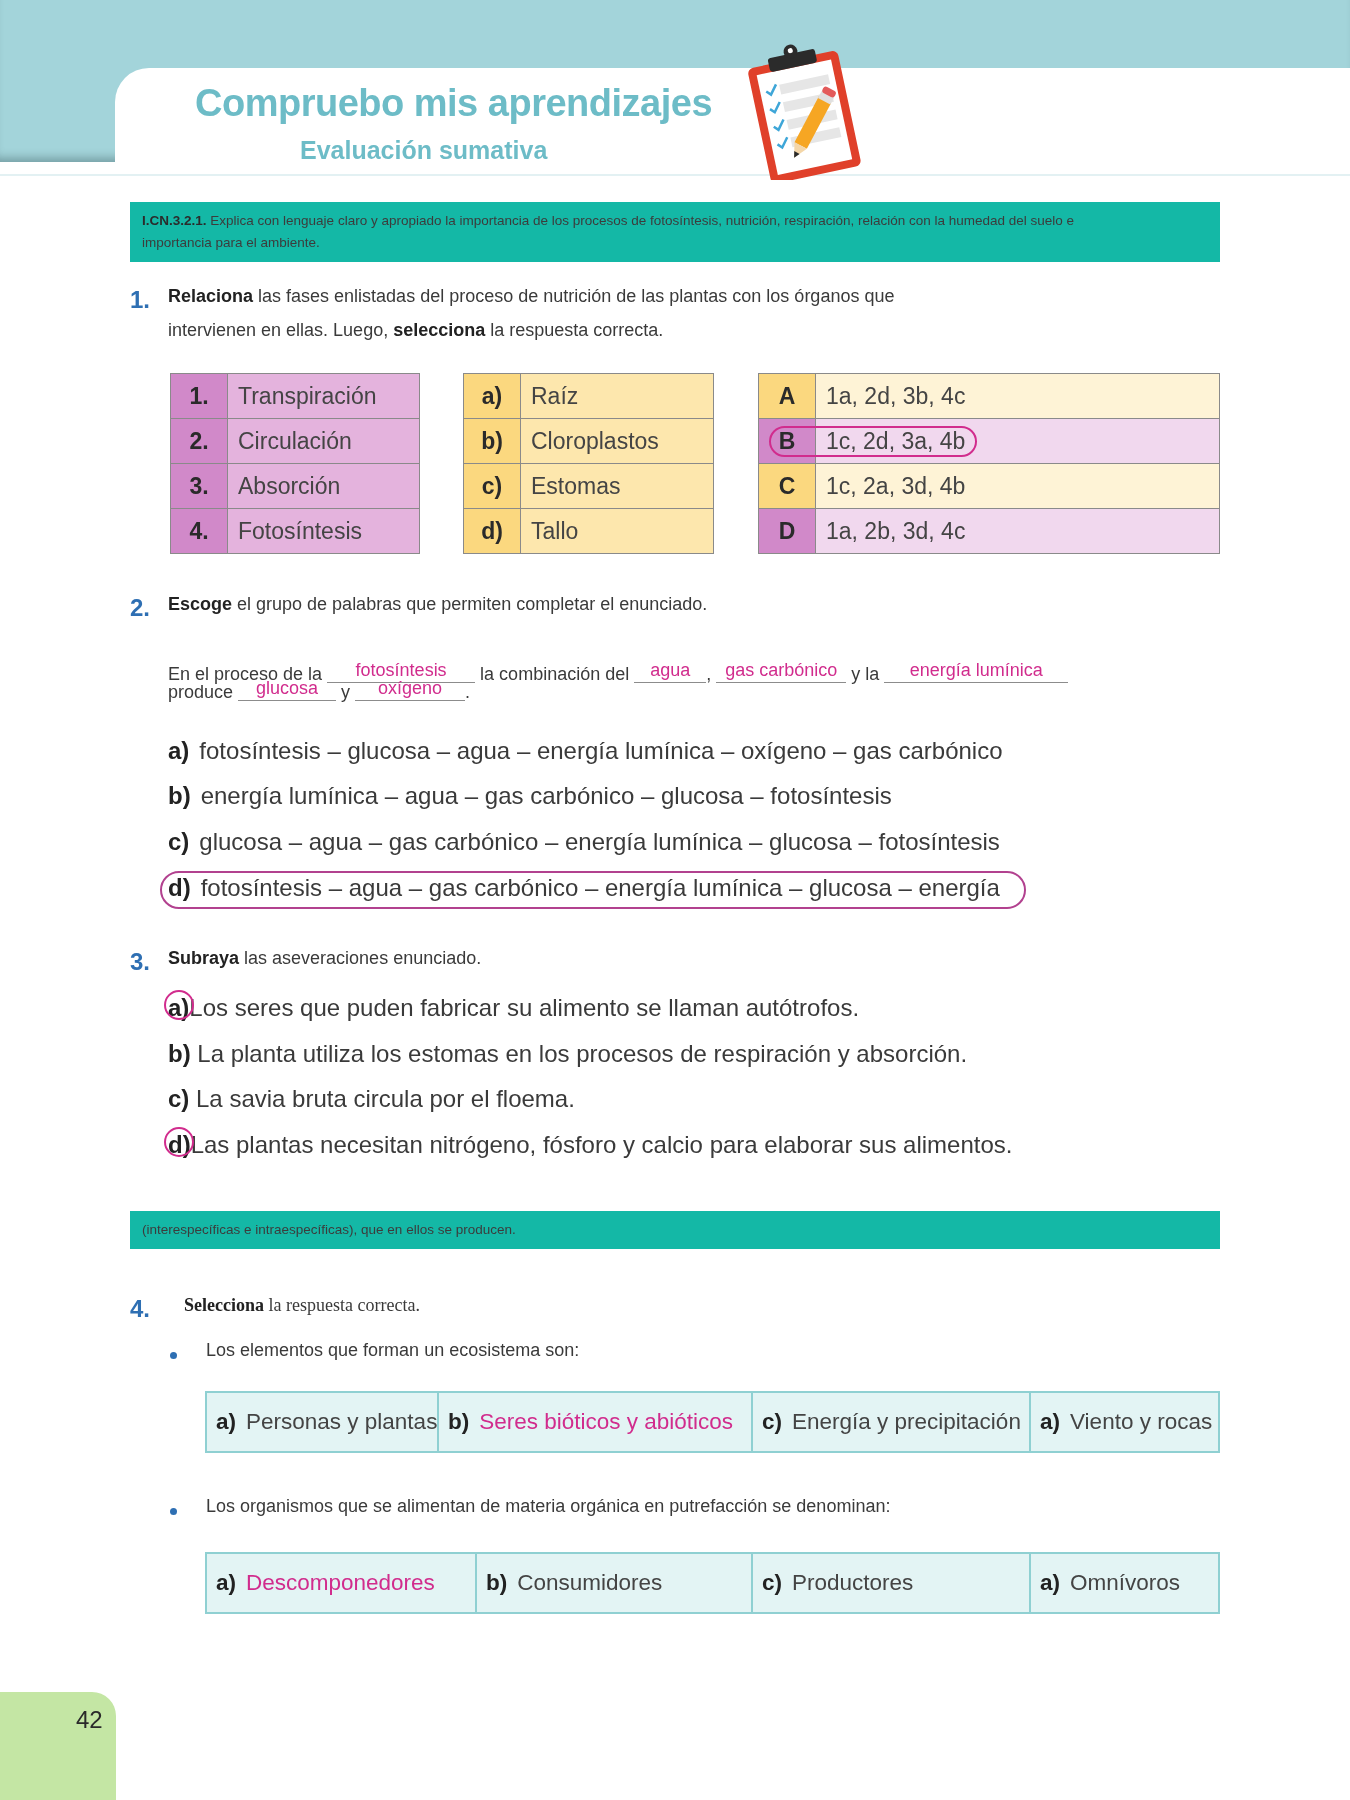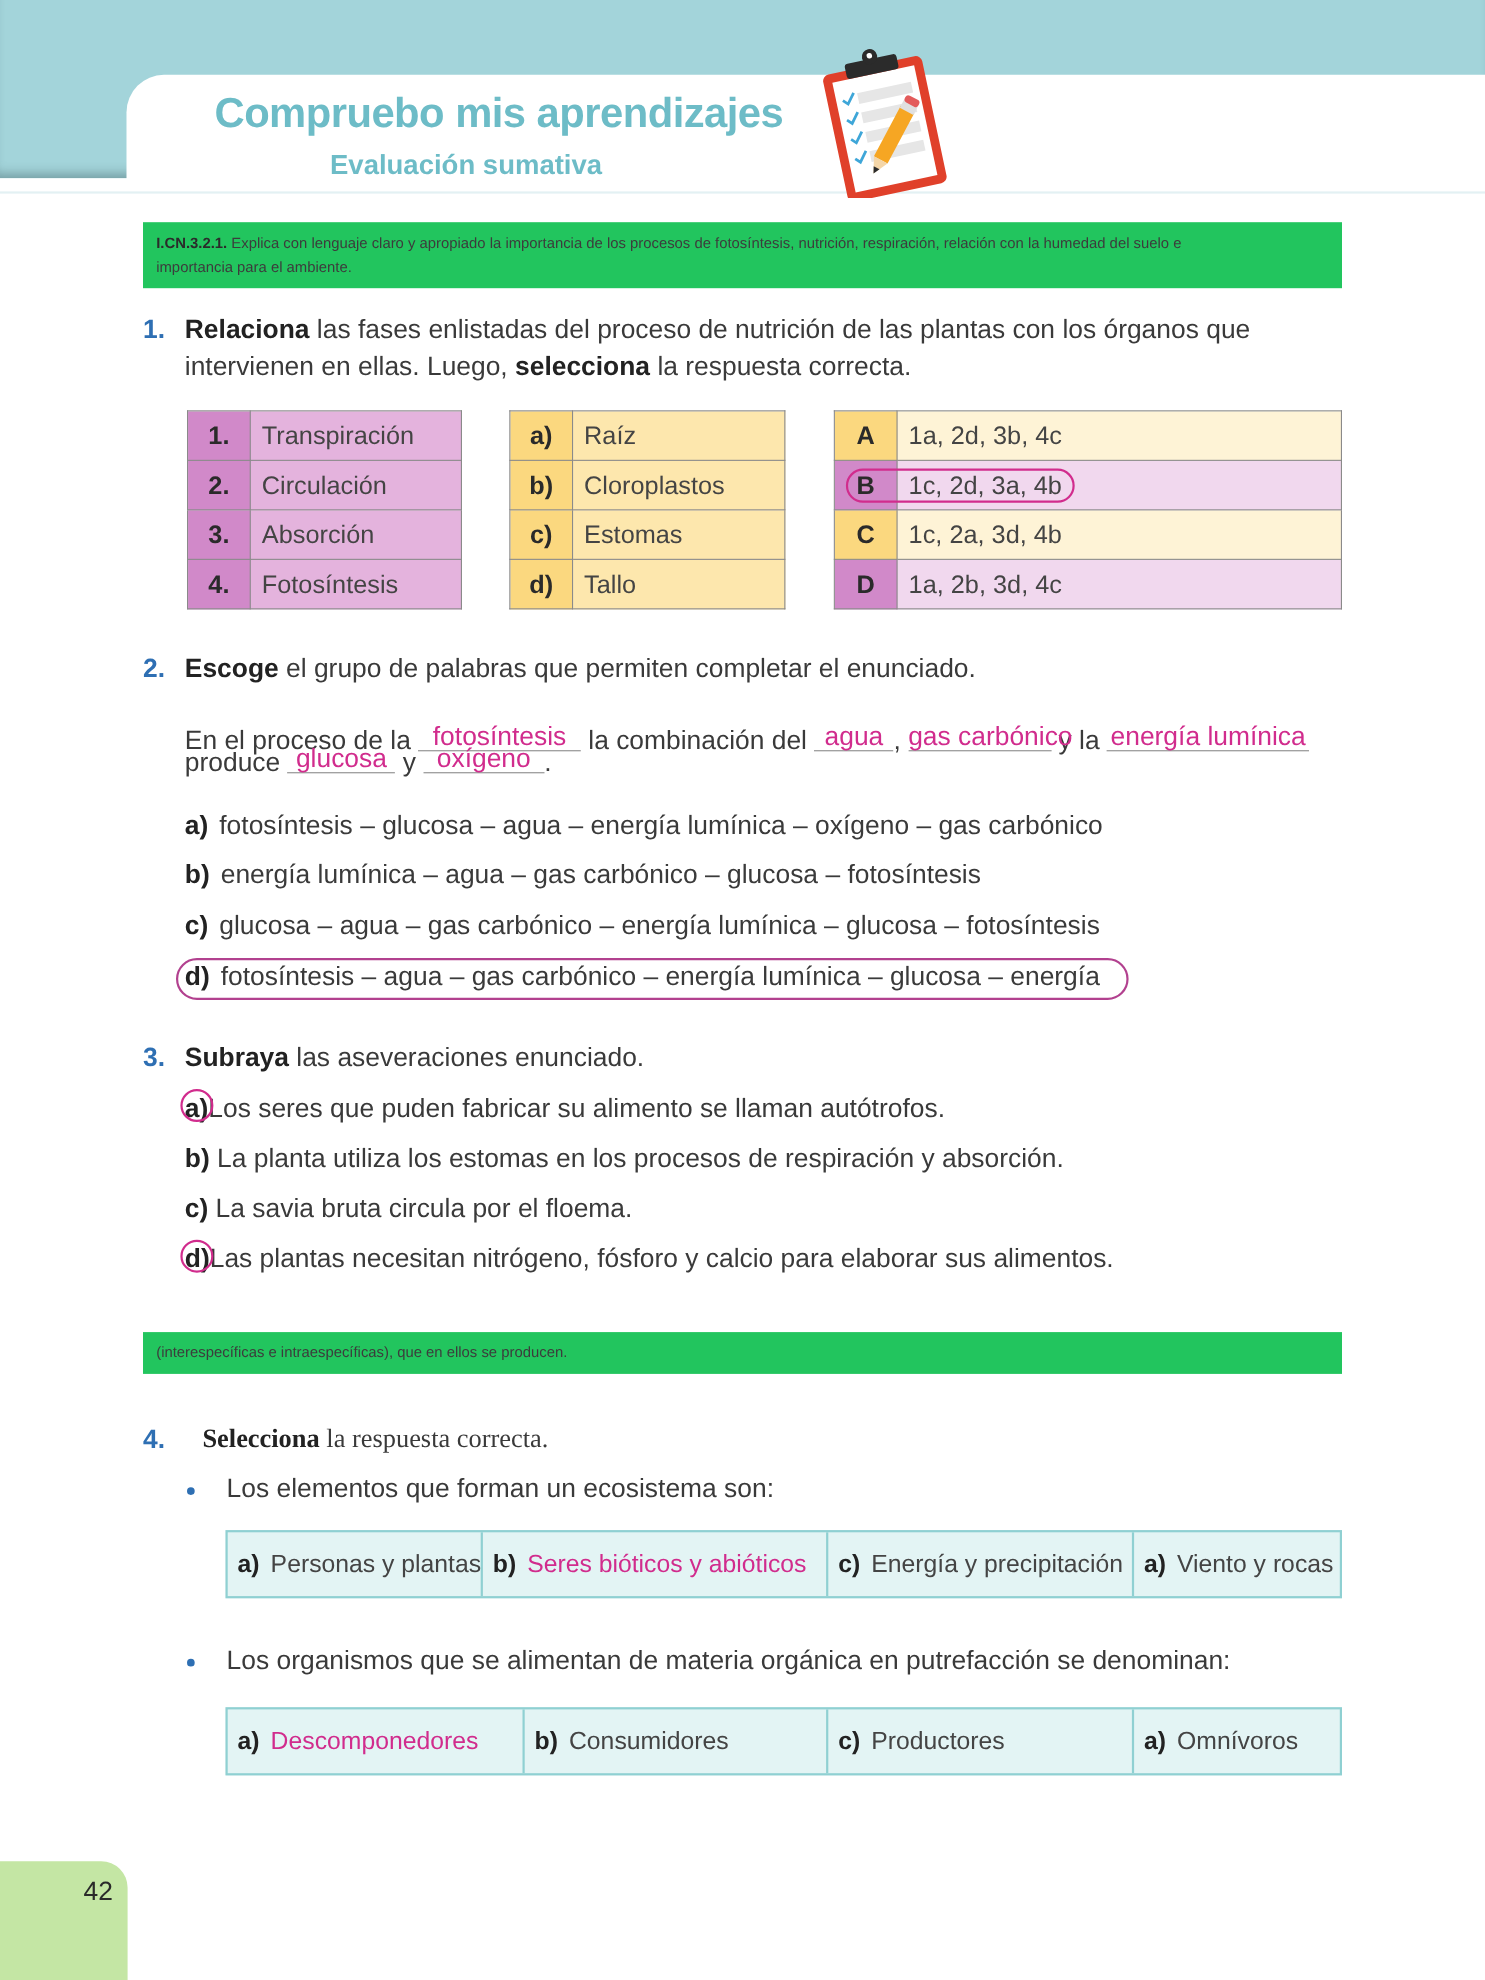--- a/index.html
+++ b/index.html
@@ -10,26 +10,26 @@
   .header-band { position: absolute; left: 0; top: 0; width: 1350px; height: 162px; background: #a3d4da;
     box-shadow: inset 0 -10px 10px -6px rgba(60,90,95,0.45); }
   .header-card { position: absolute; left: 115px; top: 68px; width: 1235px; height: 104px; background: #ffffff;
     border-top-left-radius: 34px; }
   .header-line { position: absolute; left: 0; top: 174px; width: 1350px; height: 2px; background: #e3f1f3; }
   .title { position: absolute; left: 195px; top: 82px; font-size: 38px; font-weight: bold; color: #6dbcc7; letter-spacing: -0.5px; }
   .subtitle { position: absolute; left: 300px; top: 136px; font-size: 25px; font-weight: bold; color: #6dbcc7; }
   .clipboard { position: absolute; left: 740px; top: 40px; width: 130px; height: 140px; }
 
   
-  .indicator { position: absolute; left: 130px; width: 1090px; background: #22c55e; padding: 8px 12px;
+  .indicator { position: absolute; left: 130px; width: 1090px; background: #14b8a6; padding: 8px 12px;
     font-size: 13.5px; line-height: 22px; color: #3c3c3c; }
   .indicator b { color: #2b2b2b; }
 
   
-  .q-line { position: absolute; font-size: 24px; color: #3a3a3a; white-space: nowrap; }
+  .q-line { position: absolute; font-size: 18px; color: #3a3a3a; white-space: nowrap; }
   .q-num { position: absolute; font-size: 24px; font-weight: bold; color: #2e6fb3; }
   .bold { font-weight: bold; color: #222; }
 
   
   .mtable { position: absolute; border-collapse: collapse; font-size: 23px; }
   .mtable td { border: 1.5px solid #8a8a8a; height: 45px; }
   .mtable td.k { width: 57px; text-align: center; font-weight: bold; color: #2a2a2a; }
   .mtable td.v { padding-left: 10px; color: #444; }
   .t-pink td.k { background: #d189c9; }
   .t-pink td.v { background: #e4b3dd; }

